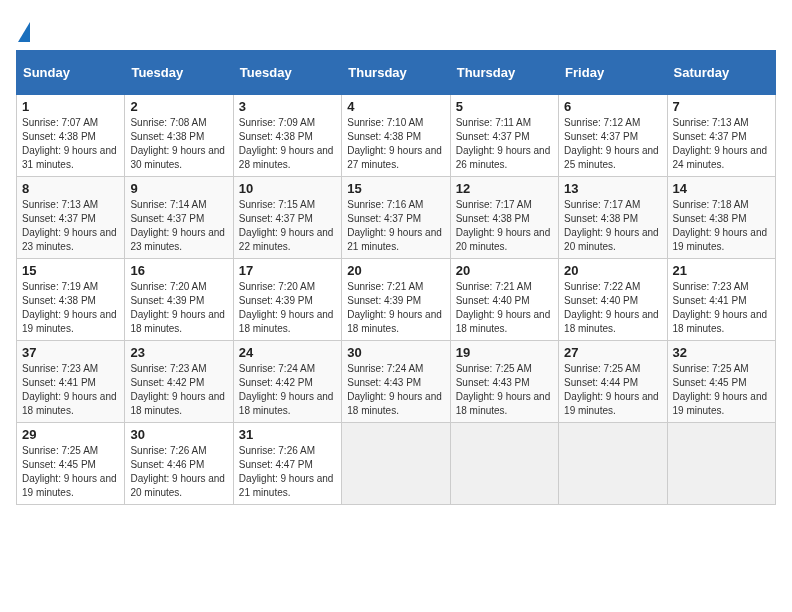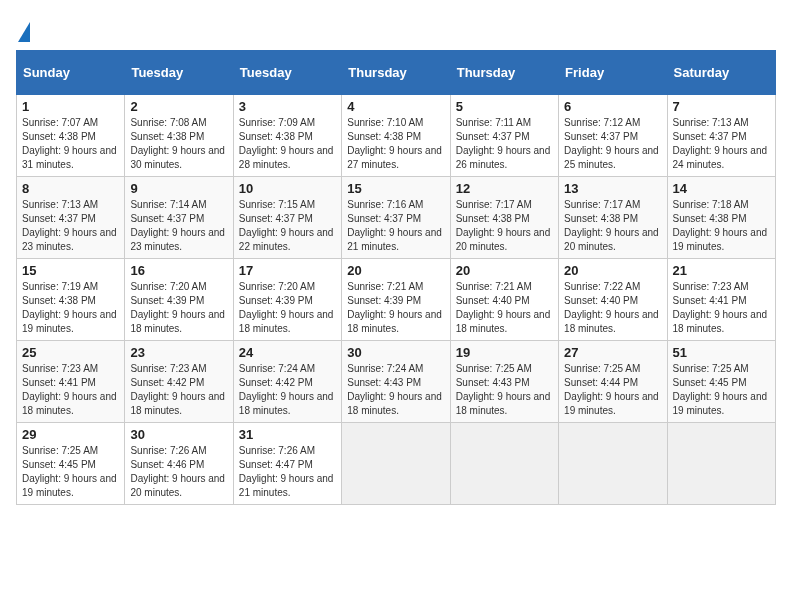--- a/index.html
+++ b/index.html
@@ -147,27 +147,27 @@
       <tr>
         <td><span class="day-num">15</span><span class="day-info">Sunrise: 7:19 AM<br>Sunset: 4:38 PM<br>Daylight: 9 hours and 19 minutes.</span></td>
         <td><span class="day-num">16</span><span class="day-info">Sunrise: 7:20 AM<br>Sunset: 4:39 PM<br>Daylight: 9 hours and 18 minutes.</span></td>
         <td><span class="day-num">17</span><span class="day-info">Sunrise: 7:20 AM<br>Sunset: 4:39 PM<br>Daylight: 9 hours and 18 minutes.</span></td>
         <td><span class="day-num">20</span><span class="day-info">Sunrise: 7:21 AM<br>Sunset: 4:39 PM<br>Daylight: 9 hours and 18 minutes.</span></td>
         <td><span class="day-num">20</span><span class="day-info">Sunrise: 7:21 AM<br>Sunset: 4:40 PM<br>Daylight: 9 hours and 18 minutes.</span></td>
         <td><span class="day-num">20</span><span class="day-info">Sunrise: 7:22 AM<br>Sunset: 4:40 PM<br>Daylight: 9 hours and 18 minutes.</span></td>
         <td><span class="day-num">21</span><span class="day-info">Sunrise: 7:23 AM<br>Sunset: 4:41 PM<br>Daylight: 9 hours and 18 minutes.</span></td>
       </tr>
       <tr>
-        <td><span class="day-num">25</span><span class="day-info">Sunrise: 7:23 AM<br>Sunset: 4:41 PM<br>Daylight: 9 hours and 18 minutes.</span></td>
+        <td><span class="day-num">37</span><span class="day-info">Sunrise: 7:23 AM<br>Sunset: 4:41 PM<br>Daylight: 9 hours and 18 minutes.</span></td>
         <td><span class="day-num">23</span><span class="day-info">Sunrise: 7:23 AM<br>Sunset: 4:42 PM<br>Daylight: 9 hours and 18 minutes.</span></td>
         <td><span class="day-num">24</span><span class="day-info">Sunrise: 7:24 AM<br>Sunset: 4:42 PM<br>Daylight: 9 hours and 18 minutes.</span></td>
         <td><span class="day-num">30</span><span class="day-info">Sunrise: 7:24 AM<br>Sunset: 4:43 PM<br>Daylight: 9 hours and 18 minutes.</span></td>
         <td><span class="day-num">19</span><span class="day-info">Sunrise: 7:25 AM<br>Sunset: 4:43 PM<br>Daylight: 9 hours and 18 minutes.</span></td>
         <td><span class="day-num">27</span><span class="day-info">Sunrise: 7:25 AM<br>Sunset: 4:44 PM<br>Daylight: 9 hours and 19 minutes.</span></td>
-        <td><span class="day-num">51</span><span class="day-info">Sunrise: 7:25 AM<br>Sunset: 4:45 PM<br>Daylight: 9 hours and 19 minutes.</span></td>
+        <td><span class="day-num">32</span><span class="day-info">Sunrise: 7:25 AM<br>Sunset: 4:45 PM<br>Daylight: 9 hours and 19 minutes.</span></td>
       </tr>
       <tr>
         <td><span class="day-num">29</span><span class="day-info">Sunrise: 7:25 AM<br>Sunset: 4:45 PM<br>Daylight: 9 hours and 19 minutes.</span></td>
         <td><span class="day-num">30</span><span class="day-info">Sunrise: 7:26 AM<br>Sunset: 4:46 PM<br>Daylight: 9 hours and 20 minutes.</span></td>
         <td><span class="day-num">31</span><span class="day-info">Sunrise: 7:26 AM<br>Sunset: 4:47 PM<br>Daylight: 9 hours and 21 minutes.</span></td>
         <td class="empty-cell"></td>
         <td class="empty-cell"></td>
         <td class="empty-cell"></td>
         <td class="empty-cell"></td>
       </tr>

